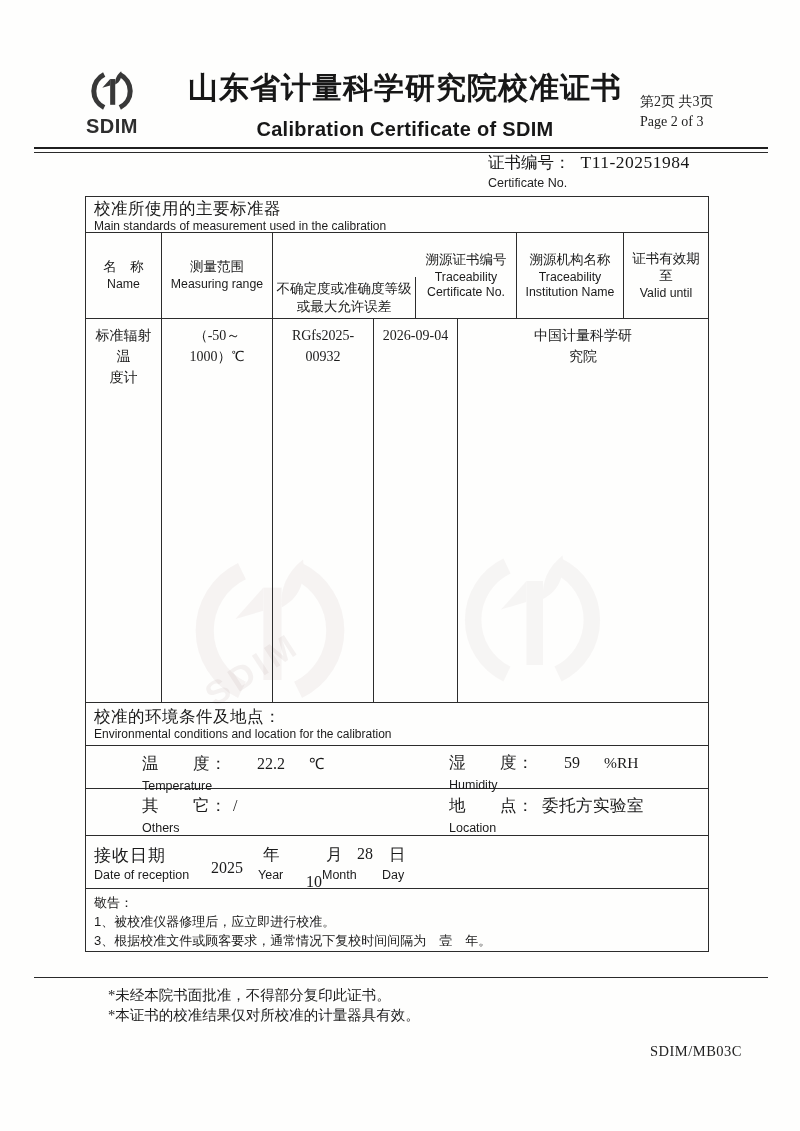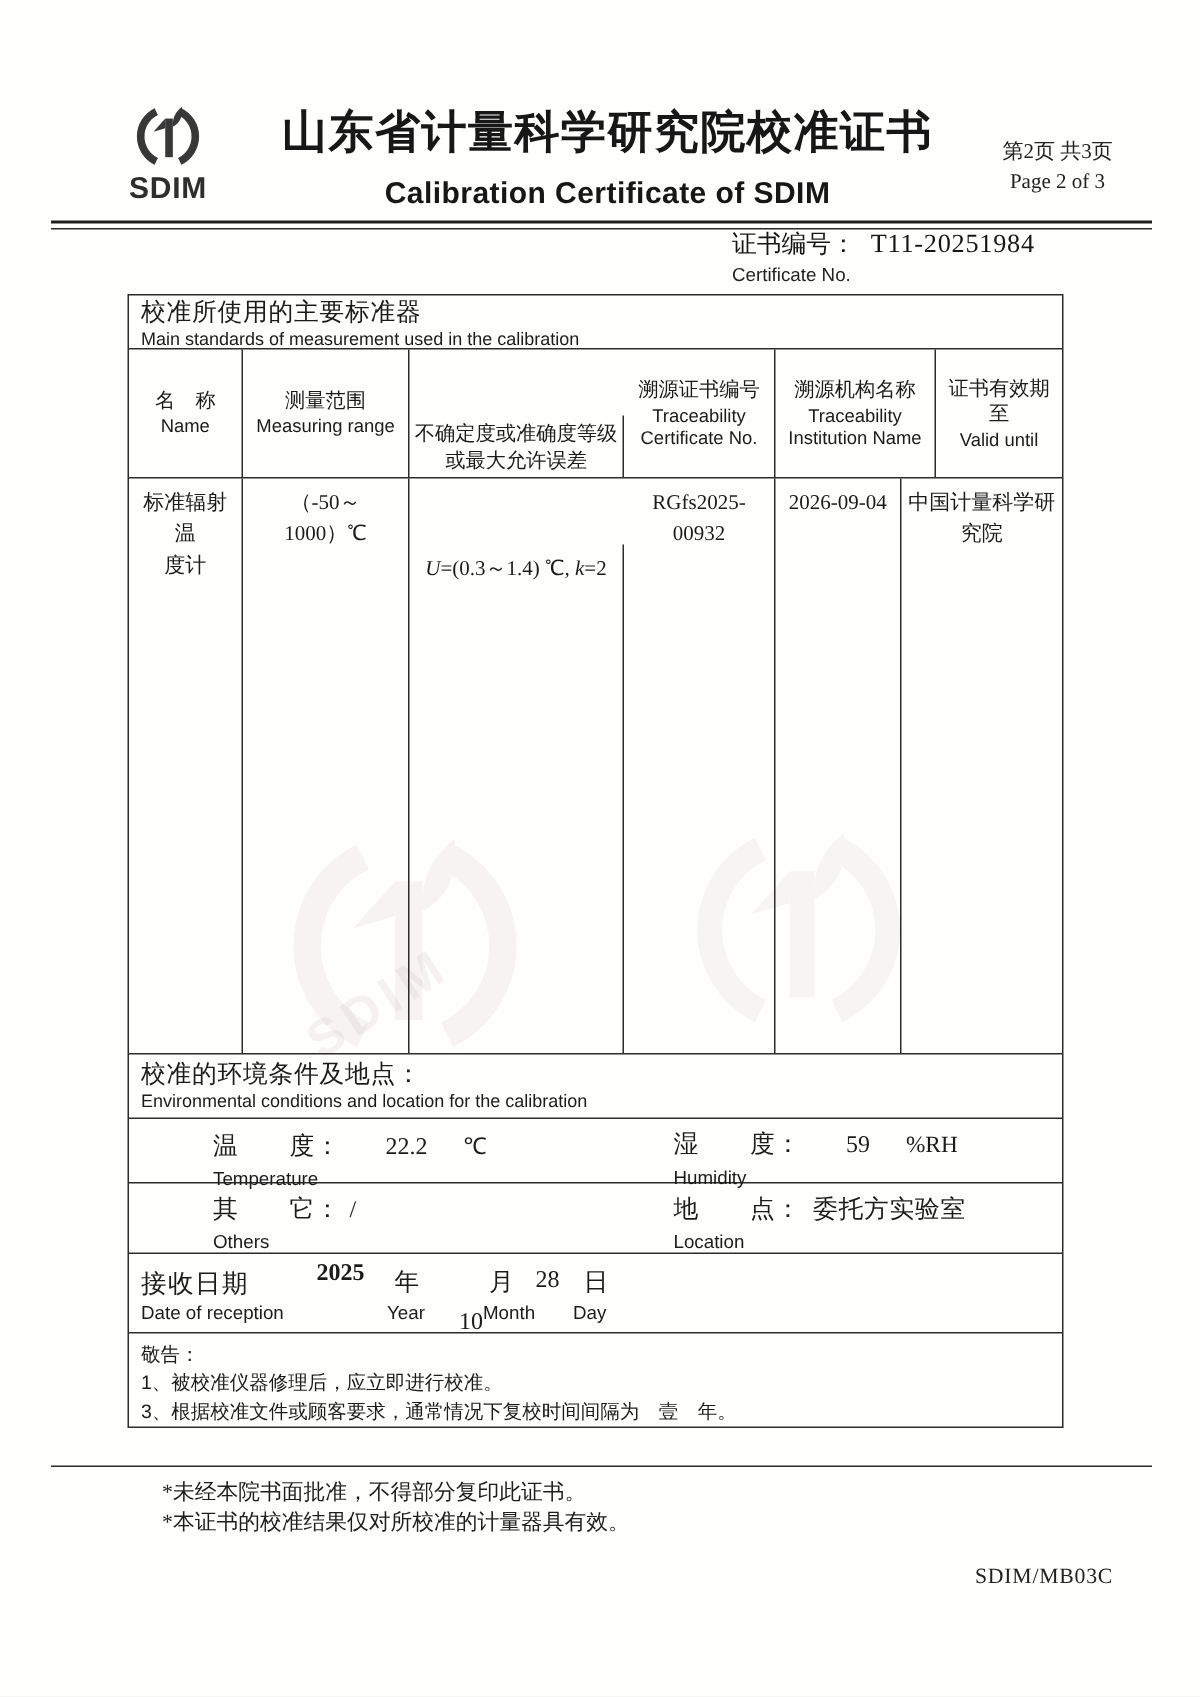--- a/index.html
+++ b/index.html
@@ -11,21 +11,21 @@
   .logo { position:absolute; left:84px; top:68px; width:56px; text-align:center; color:#383838; }
   .logo svg { display:block; margin:0 auto; }
   .logo-text { font-size:20px; font-weight:bold; letter-spacing:0.5px; margin-top:1px; color:#2e2e2e; }
 
   .title-block { position:absolute; left:170px; top:68px; width:470px; text-align:center; }
   .title-zh { font-family:"Liberation Serif","DejaVu Serif",serif; font-weight:700;
               font-size:30px; letter-spacing:1px; color:#171717; }
   .title-en { font-family:"Liberation Sans",sans-serif; font-weight:700; font-size:20px;
               margin-top:9px; letter-spacing:0.3px; color:#171717; }
 
-  .page-info { position:absolute; left:640px; top:92px; width:130px; text-align:center;
+  .page-info { position:absolute; left:640px; top:92px; width:130px; 
                font-family:"Liberation Serif",serif; font-size:14px; line-height:1.45; color:#222; }
 
   .rule-top { position:absolute; left:34px; right:32px; top:147px; height:6px;
               border-top:2.5px solid #1f1f1f; border-bottom:1.8px solid #2a2a2a; }
 
   .cert-no { position:absolute; left:488px; top:152px; }
   .cert-line { font-family:"Liberation Serif",serif; font-size:16.5px; color:#161616; }
   .cert-line .val { font-size:17.5px; margin-left:10px; letter-spacing:0.5px; }
   .cert-en { font-size:12.5px; margin-top:2px; color:#222; }
 
@@ -56,21 +56,21 @@
   .env-left { left:8px; } .env-right { left:315px; }
   .env-label { font-size:16.5px; letter-spacing:0.5px; }
   .env-val { font-family:"Liberation Serif",serif; font-size:16px; margin-left:30px; }
   .env-unit { font-family:"Liberation Serif",serif; font-size:15.5px; margin-left:24px; }
   .env-en { font-size:12.5px; margin-top:4px; }
 
   .date-row { position:relative; height:53px; font-size:16.5px; }
   .date-row span { position:absolute; }
   .num { font-family:"Liberation Serif",serif; font-size:16px; }
   .d-label { left:8px; top:8px; font-size:17px; letter-spacing:1px; }
-  .d-yv { left:125px; top:4px;font-weight:bold; } .d-yz { left:177px; top:8px; }
+  .d-yv { left:125px; top:23px; } .d-yz { left:177px; top:8px; }
   .d-mv { left:220px; top:9px;margin-top:28px; } .d-mz { left:240px; top:8px; }
   .d-dv { left:271px; top:9px; } .d-dz { left:303px; top:8px; }
   .d-en { font-size:12.5px; top:32px; }
   .d-en1 { left:8px; } .d-en2 { left:172px; } .d-en3 { left:236px; } .d-en4 { left:296px; }
 
   .notice { padding:5px 8px 0; font-size:13px; line-height:1.45; text-align:left; }
   .notice p { margin:0; }
 
   
   .rule-bottom { position:absolute; left:34px; right:32px; top:977px; height:4px;
@@ -174,21 +174,20 @@
         <span style="width:74px;display:block;">证书有效期至</span>
         <span class="en">Valid until</span>
       </div>
     </div>
 
     <div class="cols tbl-body row-b">
       <div class="cell c0">标准辐射温
 度计</div>
       <div class="cell c1">（-50～
 1000）℃</div>
-      <div class="cell c2"><span class="it">U</span><span>=(0.3～1.4) ℃, </span><span class="it">k</span><span>=2</span></div>
       <div class="cell c3">RGfs2025-00932</div>
       <div class="cell c4">2026-09-04</div>
       <div class="cell c5">中国计量科学研
 究院</div>
     </div>
 
     <div class="env-title row-b">
       <div class="sec-title-zh">校准的环境条件及地点：</div>
       <div class="sec-title-en">Environmental conditions and location for the calibration</div>
     </div>

